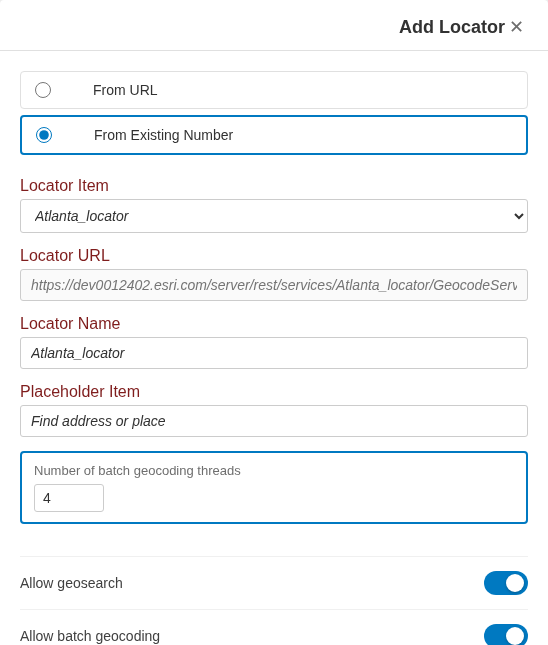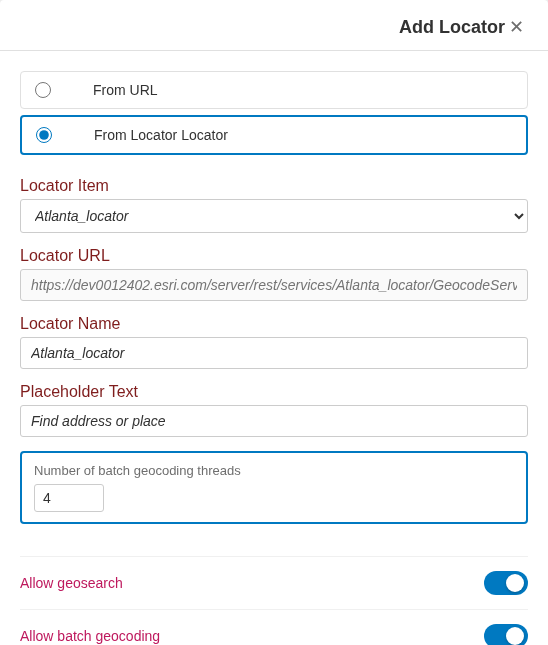--- a/index.html
+++ b/index.html
@@ -138,21 +138,21 @@
     }
     .toggle-row {
       display: flex;
       align-items: center;
       justify-content: space-between;
       padding: 14px 0;
       border-top: 1px solid #f0f0f0;
     }
     .toggle-label {
       font-size: 14px;
-      color: #be185d;
+      color: #404040;
     }
     .toggle-switch {
       position: relative;
       width: 44px;
       height: 24px;
       display: inline-block;
     }
     .toggle-switch input {
       opacity: 0;
       width: 0;
@@ -199,21 +199,21 @@
 
   <div class="dialog-body">
 
     <div class="radio-group">
       <label class="radio-option">
         <input type="radio" name="locator-source" style="">
         <span class="radio-label">From URL</span>
       </label>
       <label class="radio-option selected">
         <input type="radio" name="locator-source" checked="" style="">
-        <span class="radio-label">From Locator Locator</span>
+        <span class="radio-label">From Existing Number</span>
       </label>
     </div>
 
     <div class="form-group">
       <label class="form-label">Locator Item</label>
       <select class="form-select">
         <option>Atlanta_locator</option>
       </select>
     </div>
 
@@ -221,21 +221,21 @@
       <label class="form-label">Locator URL</label>
       <input type="text" class="form-input url-input" readonly="" placeholder="https://dev0012402.esri.com/server/rest/services/Atlanta_locator/GeocodeServer" style="">
     </div>
 
     <div class="form-group">
       <label class="form-label">Locator Name</label>
       <input type="text" class="form-input" value="Atlanta_locator" style="">
     </div>
 
     <div class="form-group">
-      <label class="form-label">Placeholder Text</label>
+      <label class="form-label">Placeholder Item</label>
       <input type="text" class="form-input" value="Find address or place" style="">
     </div>
 
     <div class="batch-section">
       <span class="batch-label">Number of batch geocoding threads</span>
       <input type="number" class="batch-input" value="4" style="">
     </div>
 
     <div class="toggle-row">
       <span class="toggle-label">Allow geosearch</span>

